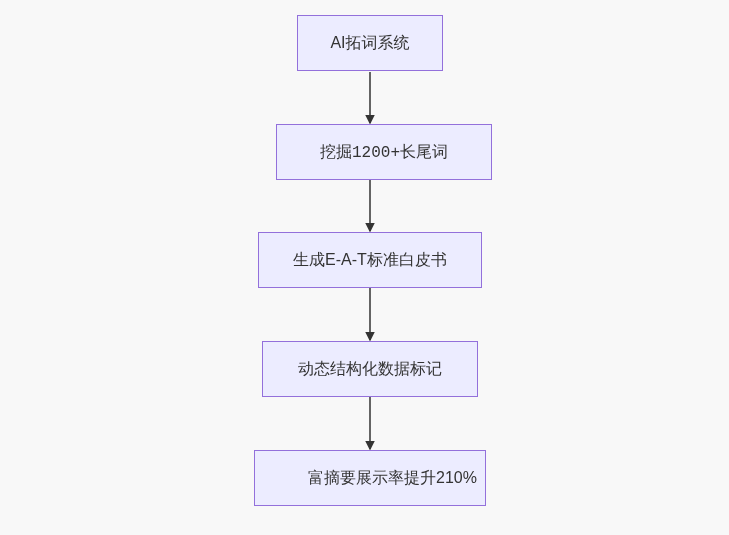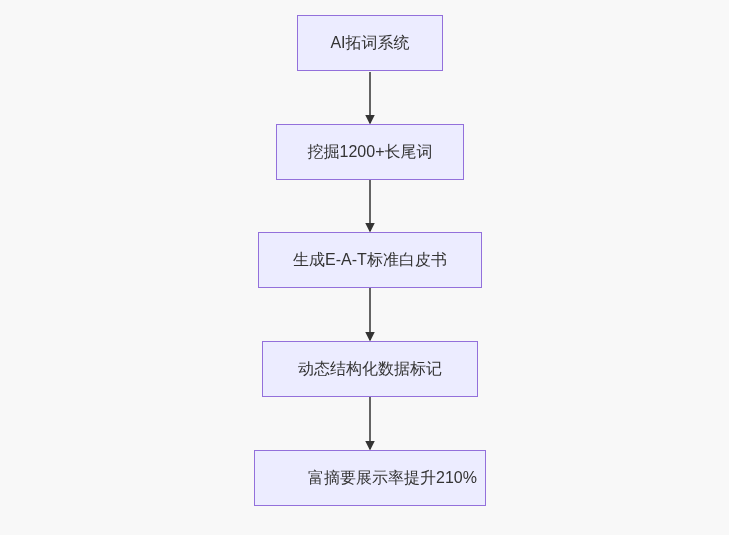--- a/index.html
+++ b/index.html
@@ -51,21 +51,21 @@
     <line x1="370" y1="72" x2="370" y2="123" stroke="#333333" stroke-width="1.5" marker-end="url(#arrowhead)"></line>
     <line x1="370" y1="180" x2="370" y2="231" stroke="#333333" stroke-width="1.5" marker-end="url(#arrowhead)"></line>
     <line x1="370" y1="288" x2="370" y2="340" stroke="#333333" stroke-width="1.5" marker-end="url(#arrowhead)"></line>
     <line x1="370" y1="397" x2="370" y2="449" stroke="#333333" stroke-width="1.5" marker-end="url(#arrowhead)"></line>
   </svg>
 
   <div class="flow-node" style="left:297px; top:15px; width:146px;">
     <span>AI拓词系统</span>
   </div>
 
-  <div class="flow-node" style="left:276px; top:124px; width:188px;">
+  <div class="flow-node" style="left:276px; top:124px; width:216px;font-family:Liberation Mono, monospace;">
     <span>挖掘1200+长尾词</span>
   </div>
 
   <div class="flow-node" style="left:262px; top:341px; width:216px;">
     <span>动态结构化数据标记</span>
   </div>
 
   <div class="flow-node" style="left:258px; top:232px; width:224px;">
     <span>生成E-A-T标准白皮书</span>
   </div>

